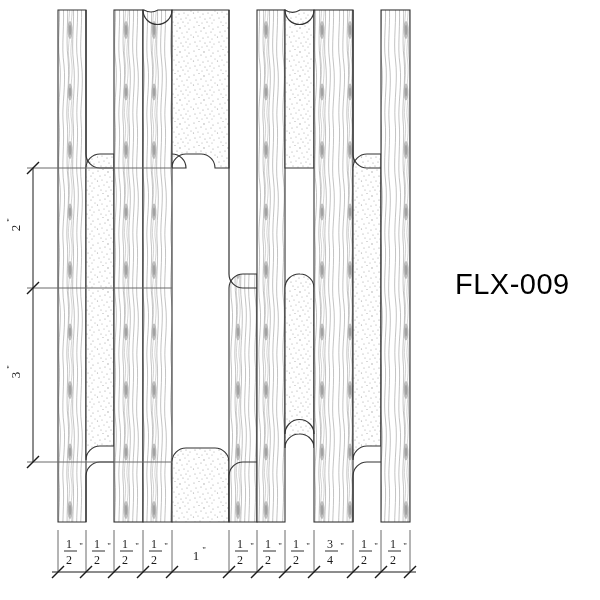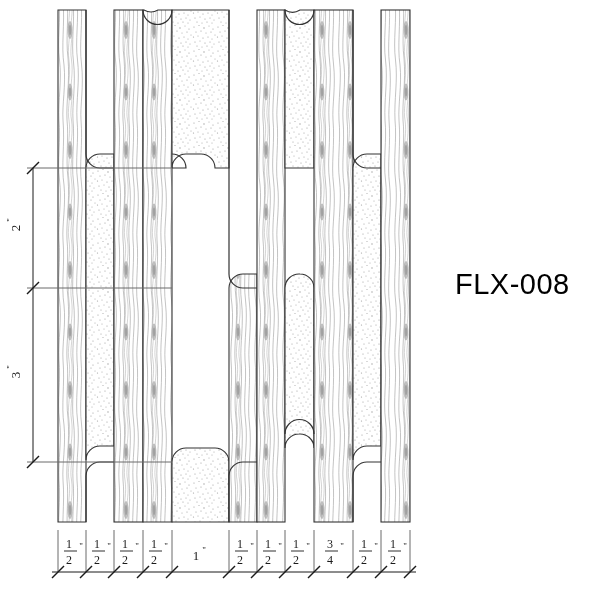--- a/index.html
+++ b/index.html
@@ -287,15 +287,15 @@
           <text x="8" y="-7" font-size="9">"</text>
         </g>
         <g transform="translate(20,375) rotate(-90)">
           <text x="0" y="0">3</text>
           <text x="8" y="-7" font-size="9">"</text>
         </g>
       </g>
     </g>
   </svg>
 
-  <div class="part-label" style="left:455px; top:268px;">FLX-008</div>
+  <div class="part-label" style="left:455px; top:268px;">FLX-009</div>
 
 </div>
 
 </body></html>

